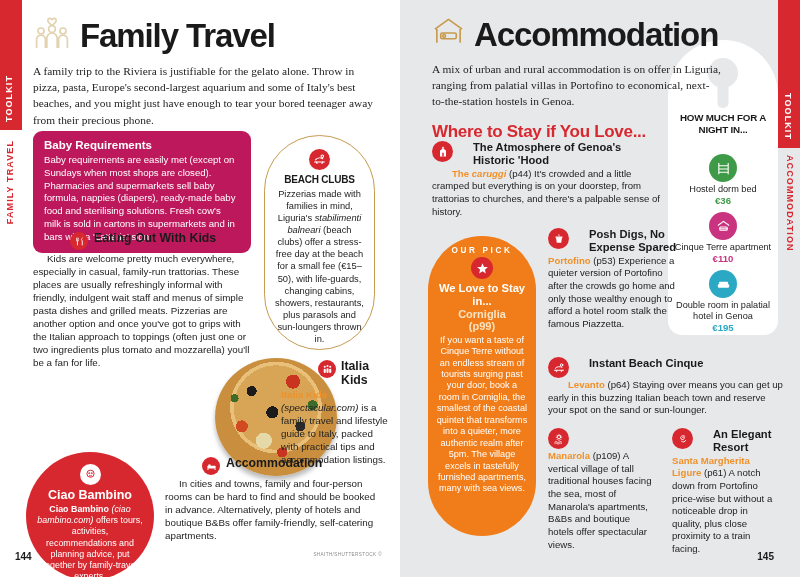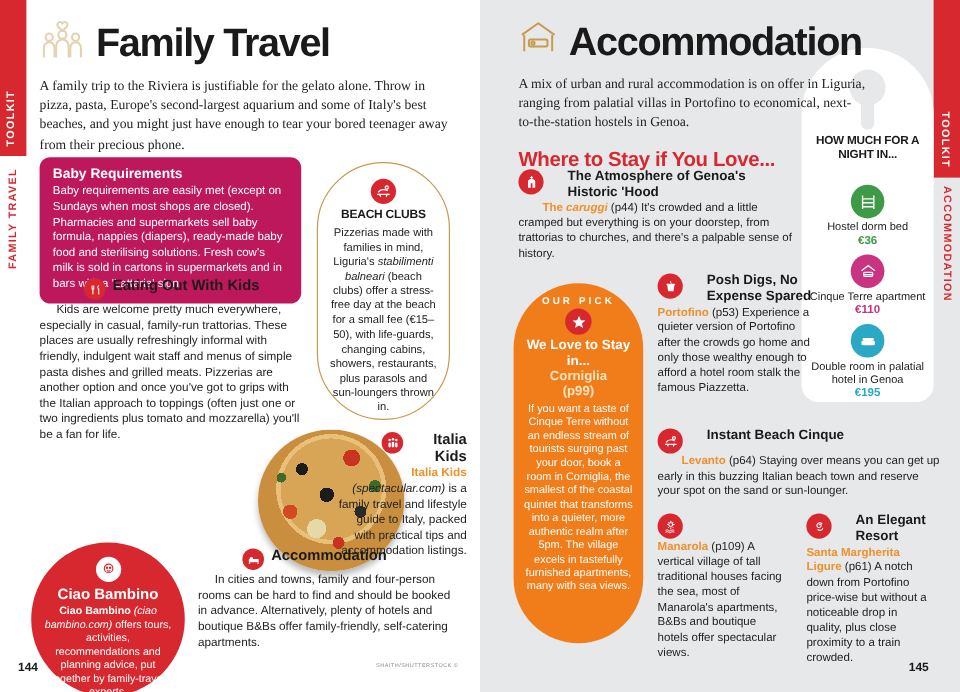--- a/index.html
+++ b/index.html
@@ -252,21 +252,21 @@
               </g>
             </svg>
         </span>
         <span class="ae-title">Eating Out With Kids</span>
       </div>
       <p class="ae-body" style="margin-top:2px;"><span style="display:inline-block;width:14px;"></span><span>Kids are welcome pretty much everywhere, especially in casual, family-run trattorias. These places are usually refreshingly informal with friendly, indulgent wait staff and menus of simple pasta dishes and grilled meats. Pizzerias are another option and once you've got to grips with the Italian approach to toppings (often just one or two ingredients plus tomato and mozzarella) you'll be a fan for life.</span></p>
     </div>
 
     <div class="pizza"></div>
 
-    <div class="art-entry" style="left:281px;top:360px;width:108px;text-align:right;">
+    <div class="art-entry" style="left:281px;top:360px;width:108px;text-align:left;">
       <div class="ae-head" style="justify-content:flex-start;gap:5px;">
         <span class="badge">
           <svg width="11" height="11" viewBox="0 0 16 16">
               <g fill="#fff">
             <circle cx="4" cy="4" r="1.5"></circle>
                 <circle cx="8" cy="3" r="1.5"></circle>
                 <circle cx="12" cy="4" r="1.5"></circle>
             <rect x="2.5" y="7" width="3" height="6" rx="1.4"></rect>
                 <rect x="6.5" y="6" width="3" height="7" rx="1.4"></rect>
                 <rect x="10.5" y="7" width="3" height="6" rx="1.4"></rect>
@@ -467,19 +467,19 @@
         <span class="badge badge-lg">
           <svg width="12" height="12" viewBox="0 0 16 16">
               <g stroke="#fff" stroke-width="1.2" fill="none" stroke-linecap="round">
             <path d="M10.5 4.5c-2-2-5.5-.8-5.5 2s3.5 3 4.5 1-.8-3-2-1.8"></path>
                 <path d="M6 11c2 1.8 5 1 5.5-1.2"></path>
               </g>
             </svg>
         </span>
         <span class="re-title">An Elegant Resort</span>
       </div>
-      <p class="re-body" style="margin-top:1px;"><span class="re-link">Santa Margherita Ligure</span><span> (p61) A notch down from Portofino price-wise but without a noticeable drop in quality, plus close proximity to a train crowded.</span></p>
+      <p class="re-body" style="margin-top:1px;"><span class="re-link">Santa Margherita Ligure</span><span> (p61) A notch down from Portofino price-wise but without a noticeable drop in quality, plus close proximity to a train facing.</span></p>
     </div>
 
     <span class="page-num" style="right:26px;">145</span>
   </div>
 
 </div>
 
 </body></html>

